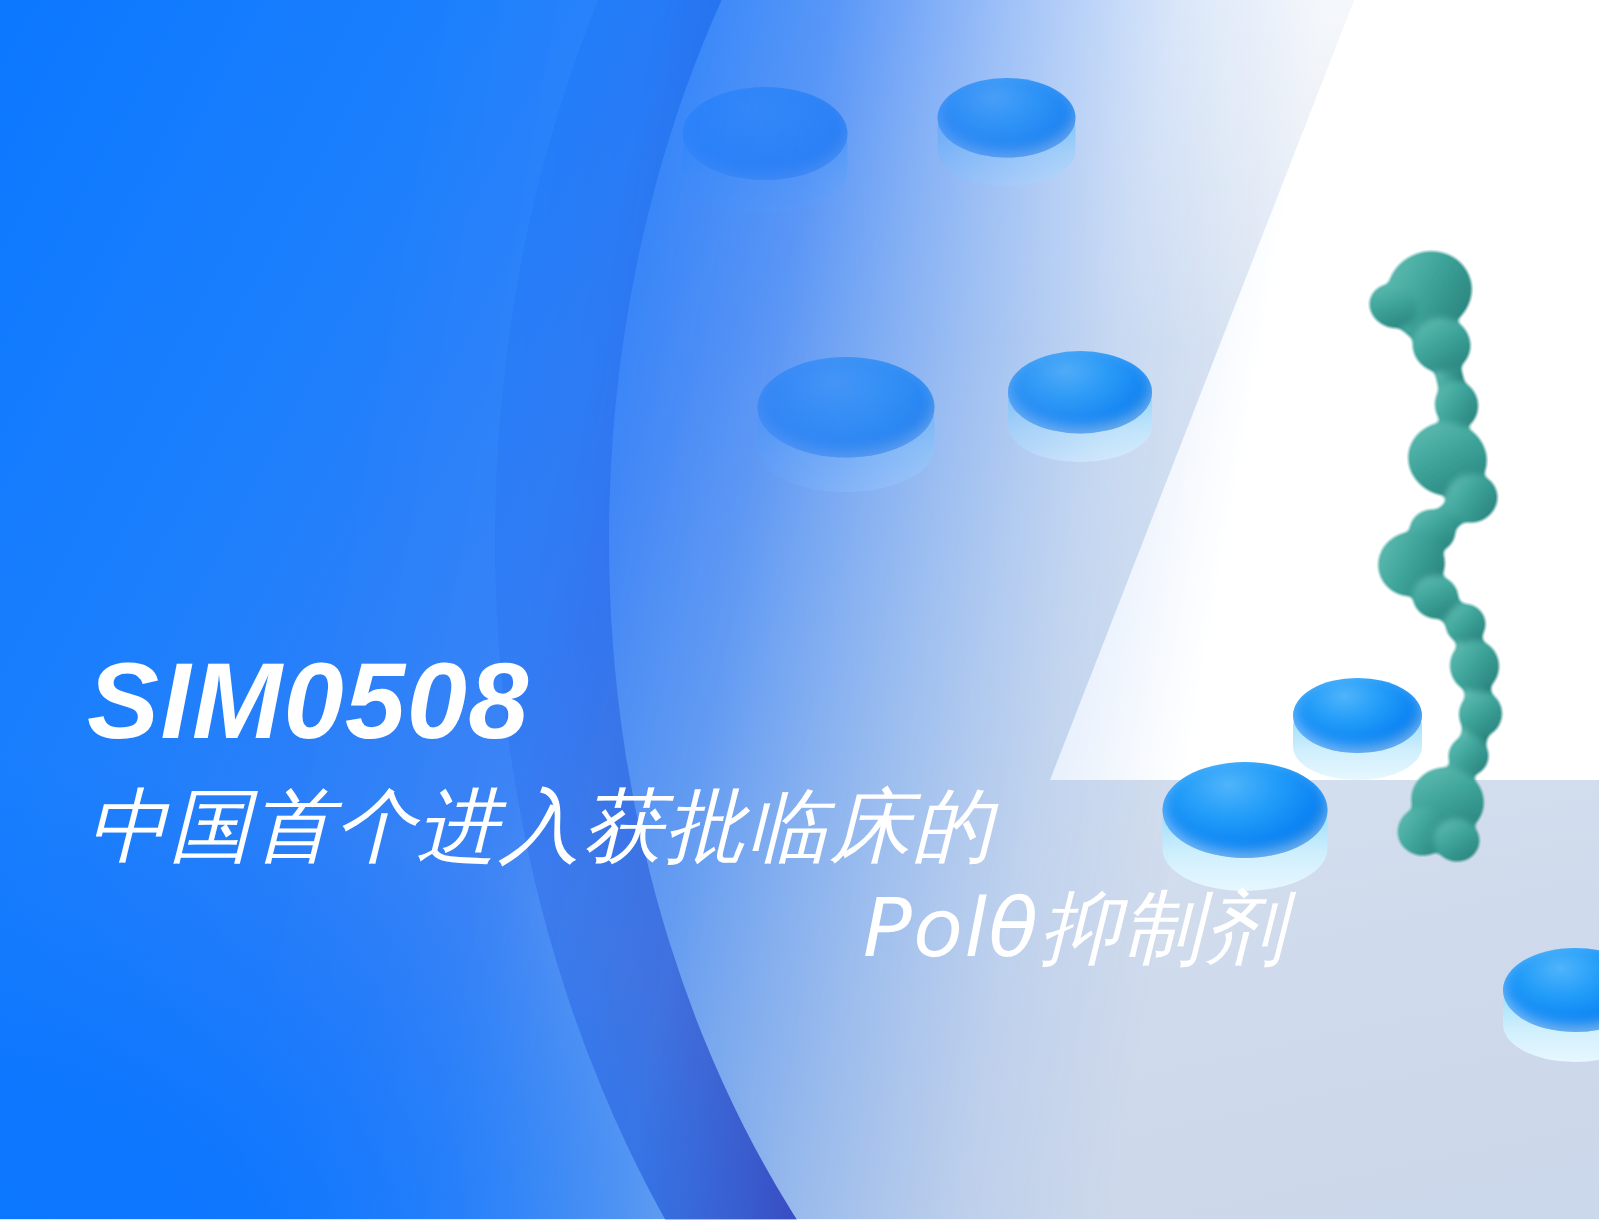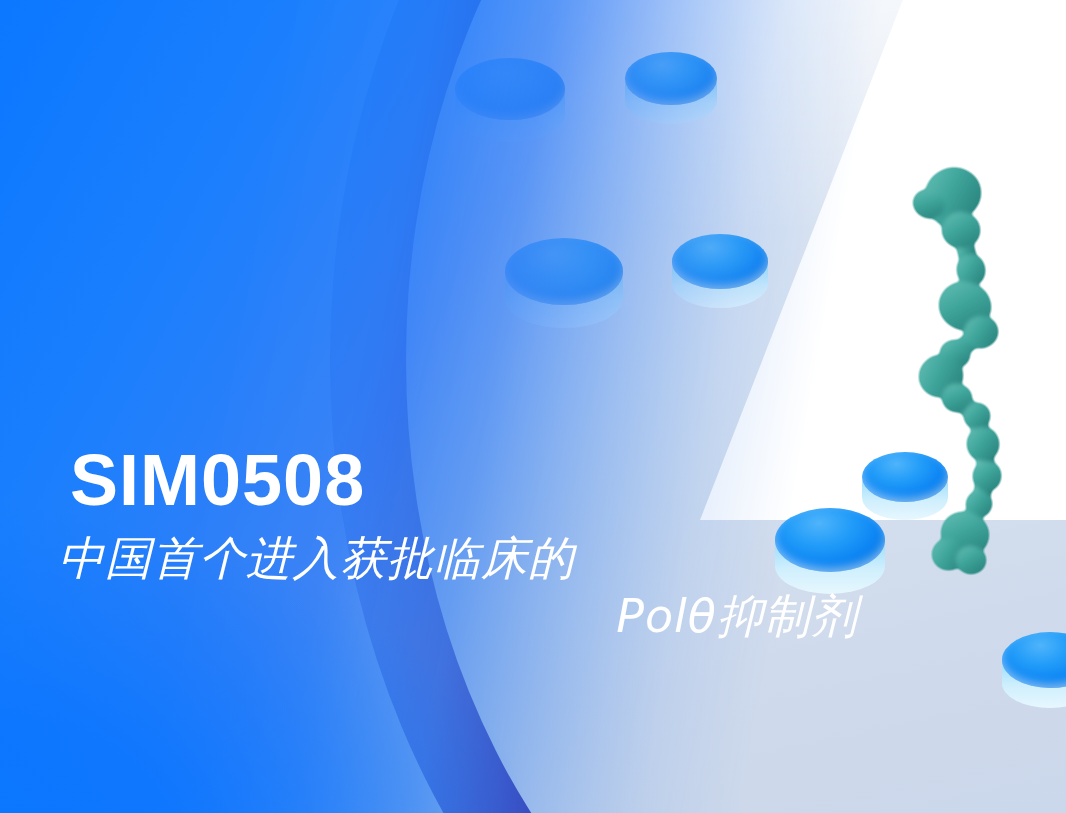--- a/index.html
+++ b/index.html
@@ -159,36 +159,37 @@
 
   
   .text-block {
     position: absolute;
     left: 58px;
     top: 432px;
     width: 800px;
     z-index: 40;
   }
   .headline {
-    margin: 12px;
+    margin: 0;
     color: #ffffff;
     font-family: "Liberation Sans", sans-serif;
     font-weight: bold;
+    font-style: italic;
     font-size: 72px;
     line-height: 1.0;
     letter-spacing: 1px;
     white-space: nowrap;
   }
   .subline {
     margin: 14px 0 0 0;
     color: #ffffff;
     font-family: "DejaVu Sans", sans-serif;
     font-style: italic;
     font-weight: normal;
-    font-size: 46px;
+    font-size: 54px;
     line-height: 1.22;
     letter-spacing: 1px;
   }
   .subline-2 {
     margin-top: 2px;
     text-align: right;
   }
 </style>
 </head>
 <body>

